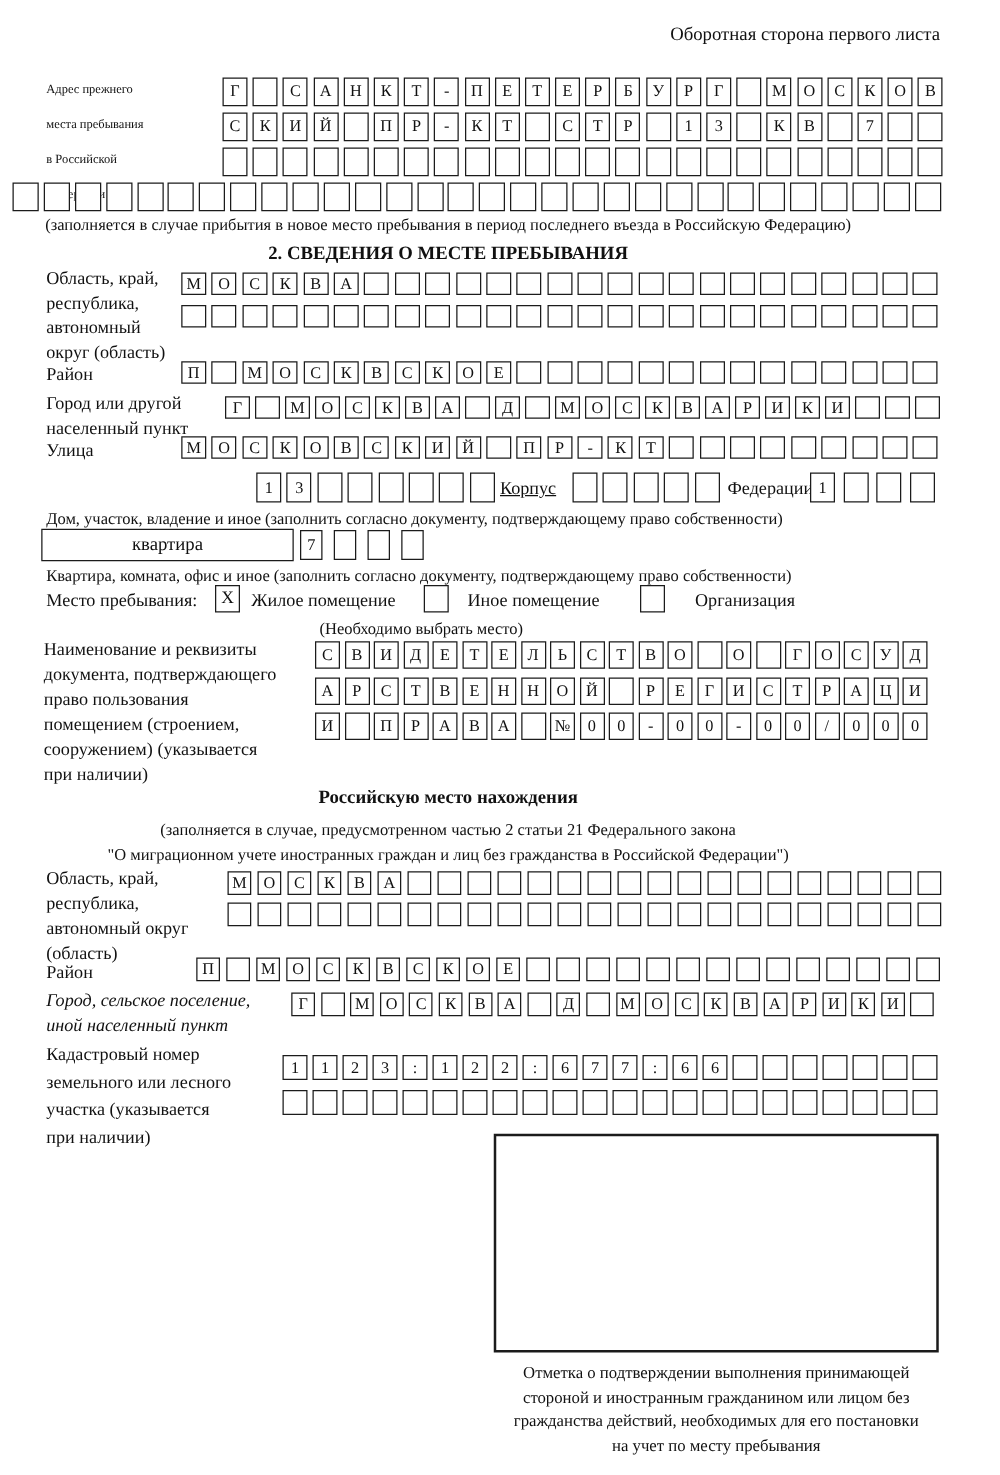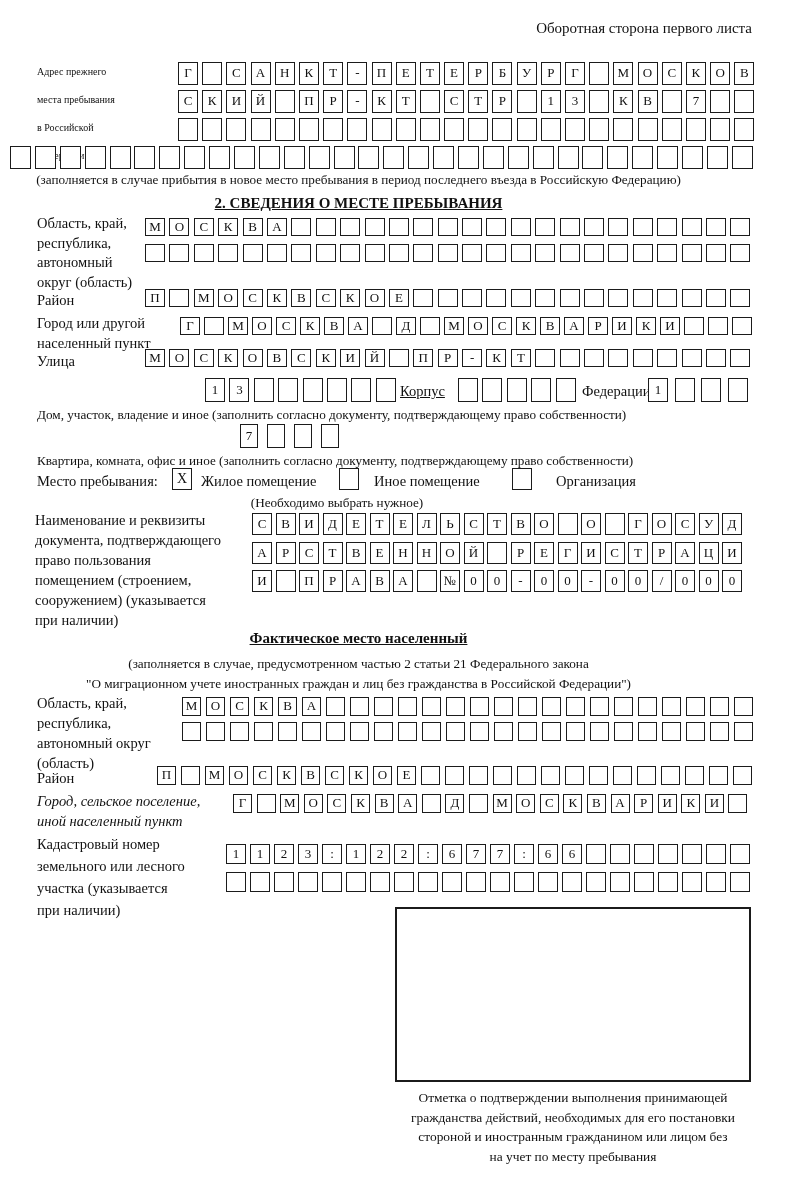--- a/index.html
+++ b/index.html
@@ -7,21 +7,21 @@
     position:relative; width:800px; height:1180px; background:#fff;
     font-family:"Liberation Serif","DejaVu Serif",serif; color:#111;
     overflow:hidden;
   }
   .abs { position:absolute; }
   .hdr { font-size:15px; }
   .lbl { font-size:14.5px; line-height:20px; white-space:nowrap; }
   .lbl-lg { font-size:10px; line-height:28px; }
   .cap { font-size:13.2px; white-space:nowrap; }
   .center { text-align:center; width:717px; left:0; }
-  .bold { font-weight:bold;text-decoration:underline; }
+  .bold { font-weight:bold; }
   .cellrow { display:flex; gap:var(--g,4px); }
   .cell {
     box-sizing:border-box; flex:0 0 var(--w,20px);
     width:var(--w,20px); height:var(--h,22px);
     border:1.5px solid #1b1b1b; background:#fff;
     text-align:center; font-size:13px; line-height:calc(var(--h,22px) - 3px);
     font-family:"Liberation Serif","DejaVu Serif",serif;
   }
   .r-top  { --w:20px; --h:23px; --g:4.2px; }
   .r-wide { --w:21px; --h:23px; --g:3.9px; }
@@ -342,36 +342,37 @@
     </div>
   <div class="abs lbl" style="left:582px; top:381px;">Федерации</div>
   <div class="abs cellrow r-str" style="left:648px; top:378px;">
       <span class="cell">1</span>
       <span class="cell"></span>
       <span class="cell"></span>
       <span class="cell"></span>
     </div>
   <div class="abs cap" style="left:37px; top:407px;">Дом, участок, владение и иное (заполнить согласно документу, подтверждающему право собственности)</div>
 
+  <div class="abs fieldbox" style="left:33px; top:423px; width:202px; height:26px; line-height:24px;">квартира</div>
   <div class="abs cellrow r-apt" style="left:240px; top:424px;">
       <span class="cell">7</span>
       <span class="cell"></span>
       <span class="cell"></span>
       <span class="cell"></span>
     </div>
   <div class="abs cap" style="left:37px; top:453px;">Квартира, комната, офис и иное (заполнить согласно документу, подтверждающему право собственности)</div>
 
   <div class="abs lbl" style="left:37px; top:471px;">Место пребывания:</div>
   <span class="abs checkbox" style="left:172px; top:468px;">X</span>
   <div class="abs lbl" style="left:201px; top:471px;">Жилое помещение</div>
   <span class="abs checkbox" style="left:339px; top:468px;"></span>
   <div class="abs lbl" style="left:374px; top:471px;">Иное помещение</div>
   <span class="abs checkbox" style="left:512px; top:468px;"></span>
   <div class="abs lbl" style="left:556px; top:471px;">Организация</div>
-  <div class="abs cap" style="left:137px; top:495px; width:400px; text-align:center;">(Необходимо выбрать нужное)</div>
+  <div class="abs cap" style="left:137px; top:495px; width:400px; text-align:center;">(Необходимо выбрать место)</div>
 
   <div class="abs lbl" style="left:35px; top:510px;">
       <div>Наименование и реквизиты</div>
       <div>документа, подтверждающего</div>
       <div>право пользования</div>
       <div>помещением (строением,</div>
       <div>сооружением) (указывается</div>
       <div>при наличии)</div>
     </div>
   <div class="abs cellrow r-doc" style="left:252px; top:513px;">
@@ -437,21 +438,21 @@
       <span class="cell">0</span>
       <span class="cell">-</span>
       <span class="cell">0</span>
       <span class="cell">0</span>
       <span class="cell">/</span>
       <span class="cell">0</span>
       <span class="cell">0</span>
       <span class="cell">0</span>
     </div>
 
-  <div class="abs hdr bold center" style="top:630px;">Фактическое место населенный</div>
+  <div class="abs hdr bold center" style="top:630px;">Российскую место нахождения</div>
   <div class="abs cap center caption-lines" style="top:654px; white-space:normal;">
       <div>(заполняется в случае, предусмотренном частью 2 статьи 21 Федерального закона</div>
       <div>"О миграционном учете иностранных граждан и лиц без гражданства в Российской Федерации")</div>
     </div>
 
   <div class="abs lbl" style="left:37px; top:693px;">
       <div>Область, край,</div>
       <div>республика,</div>
       <div>автономный округ</div>
       <div>(область)</div>
@@ -618,18 +619,18 @@
       <span class="cell"></span>
       <span class="cell"></span>
       <span class="cell"></span>
       <span class="cell"></span>
       <span class="cell"></span>
     </div>
 
   <div class="abs stamp-box" style="left:395px; top:907px; width:356px; height:175px;"></div>
   <div class="abs cap caption-lines" style="left:373px; top:1088px; width:400px; text-align:center; white-space:normal; font-size:13.4px;">
       <div>Отметка о подтверждении выполнения принимающей</div>
+      <div>стороной и иностранным гражданином или лицом без</div>
       <div>гражданства действий, необходимых для его постановки</div>
-      <div>стороной и иностранным гражданином или лицом без</div>
       <div>на учет по месту пребывания</div>
     </div>
 
 </div>
 
 </body></html>

